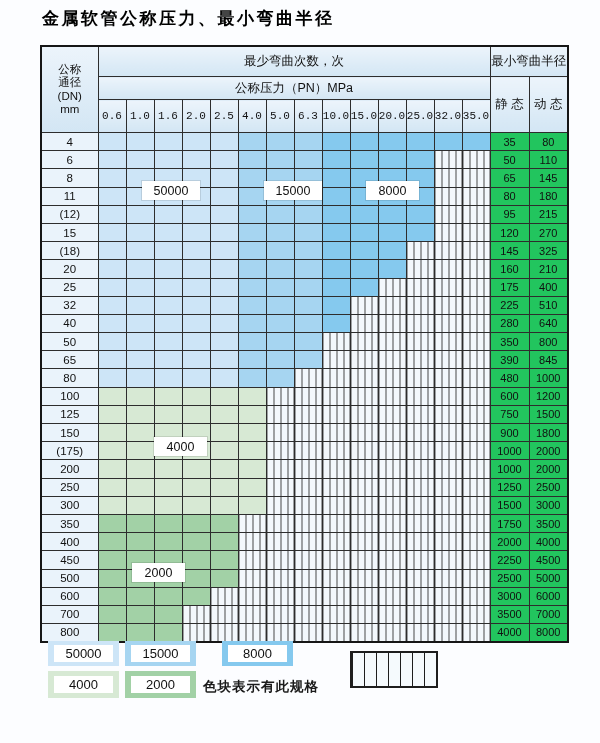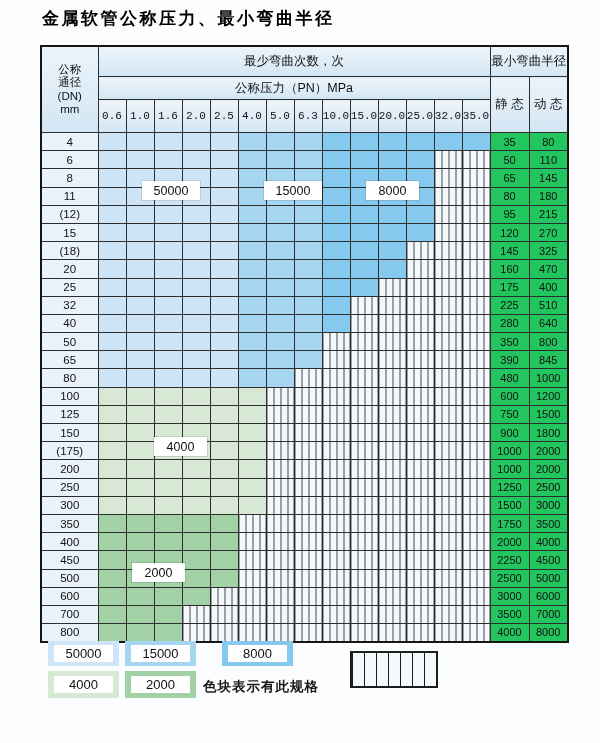--- a/index.html
+++ b/index.html
@@ -240,21 +240,21 @@
             <td class="cell z15000"></td>
             <td class="cell z15000"></td>
             <td class="cell z15000"></td>
             <td class="cell z8000"></td>
             <td class="cell z8000"></td>
             <td class="cell z8000"></td>
             <td class="cell hatch"></td>
             <td class="cell hatch"></td>
             <td class="cell hatch"></td>
             <td class="val-cell">160</td>
-            <td class="val-cell">470</td>
+            <td class="val-cell">210</td>
           </tr>
           <tr class="data-row">
             <td class="dn-cell">25</td>
             <td class="cell z50000"></td>
             <td class="cell z50000"></td>
             <td class="cell z50000"></td>
             <td class="cell z50000"></td>
             <td class="cell z50000"></td>
             <td class="cell z15000"></td>
             <td class="cell z15000"></td>

